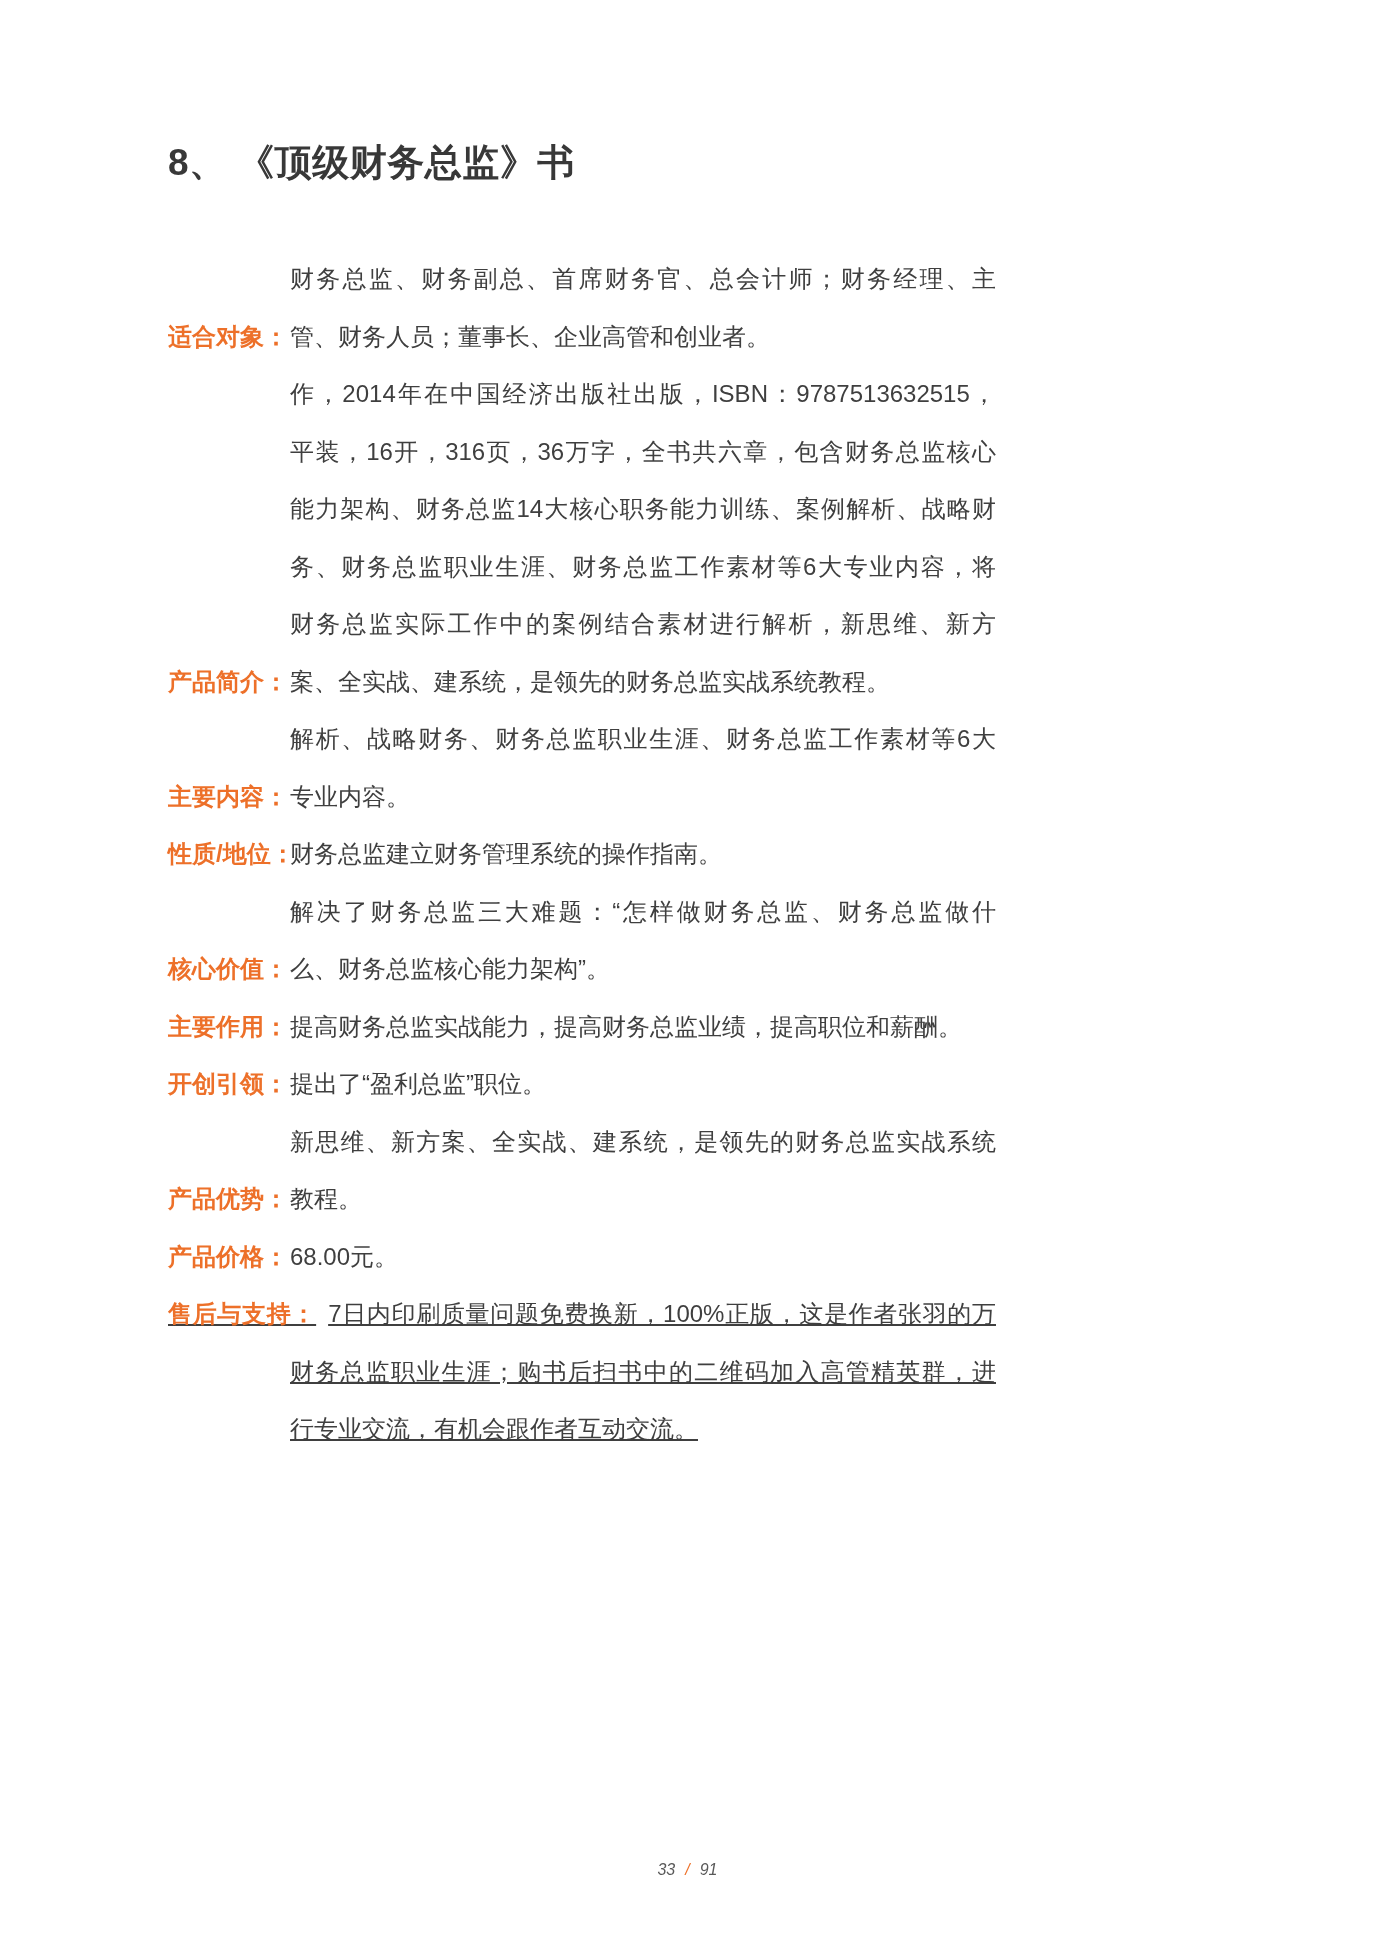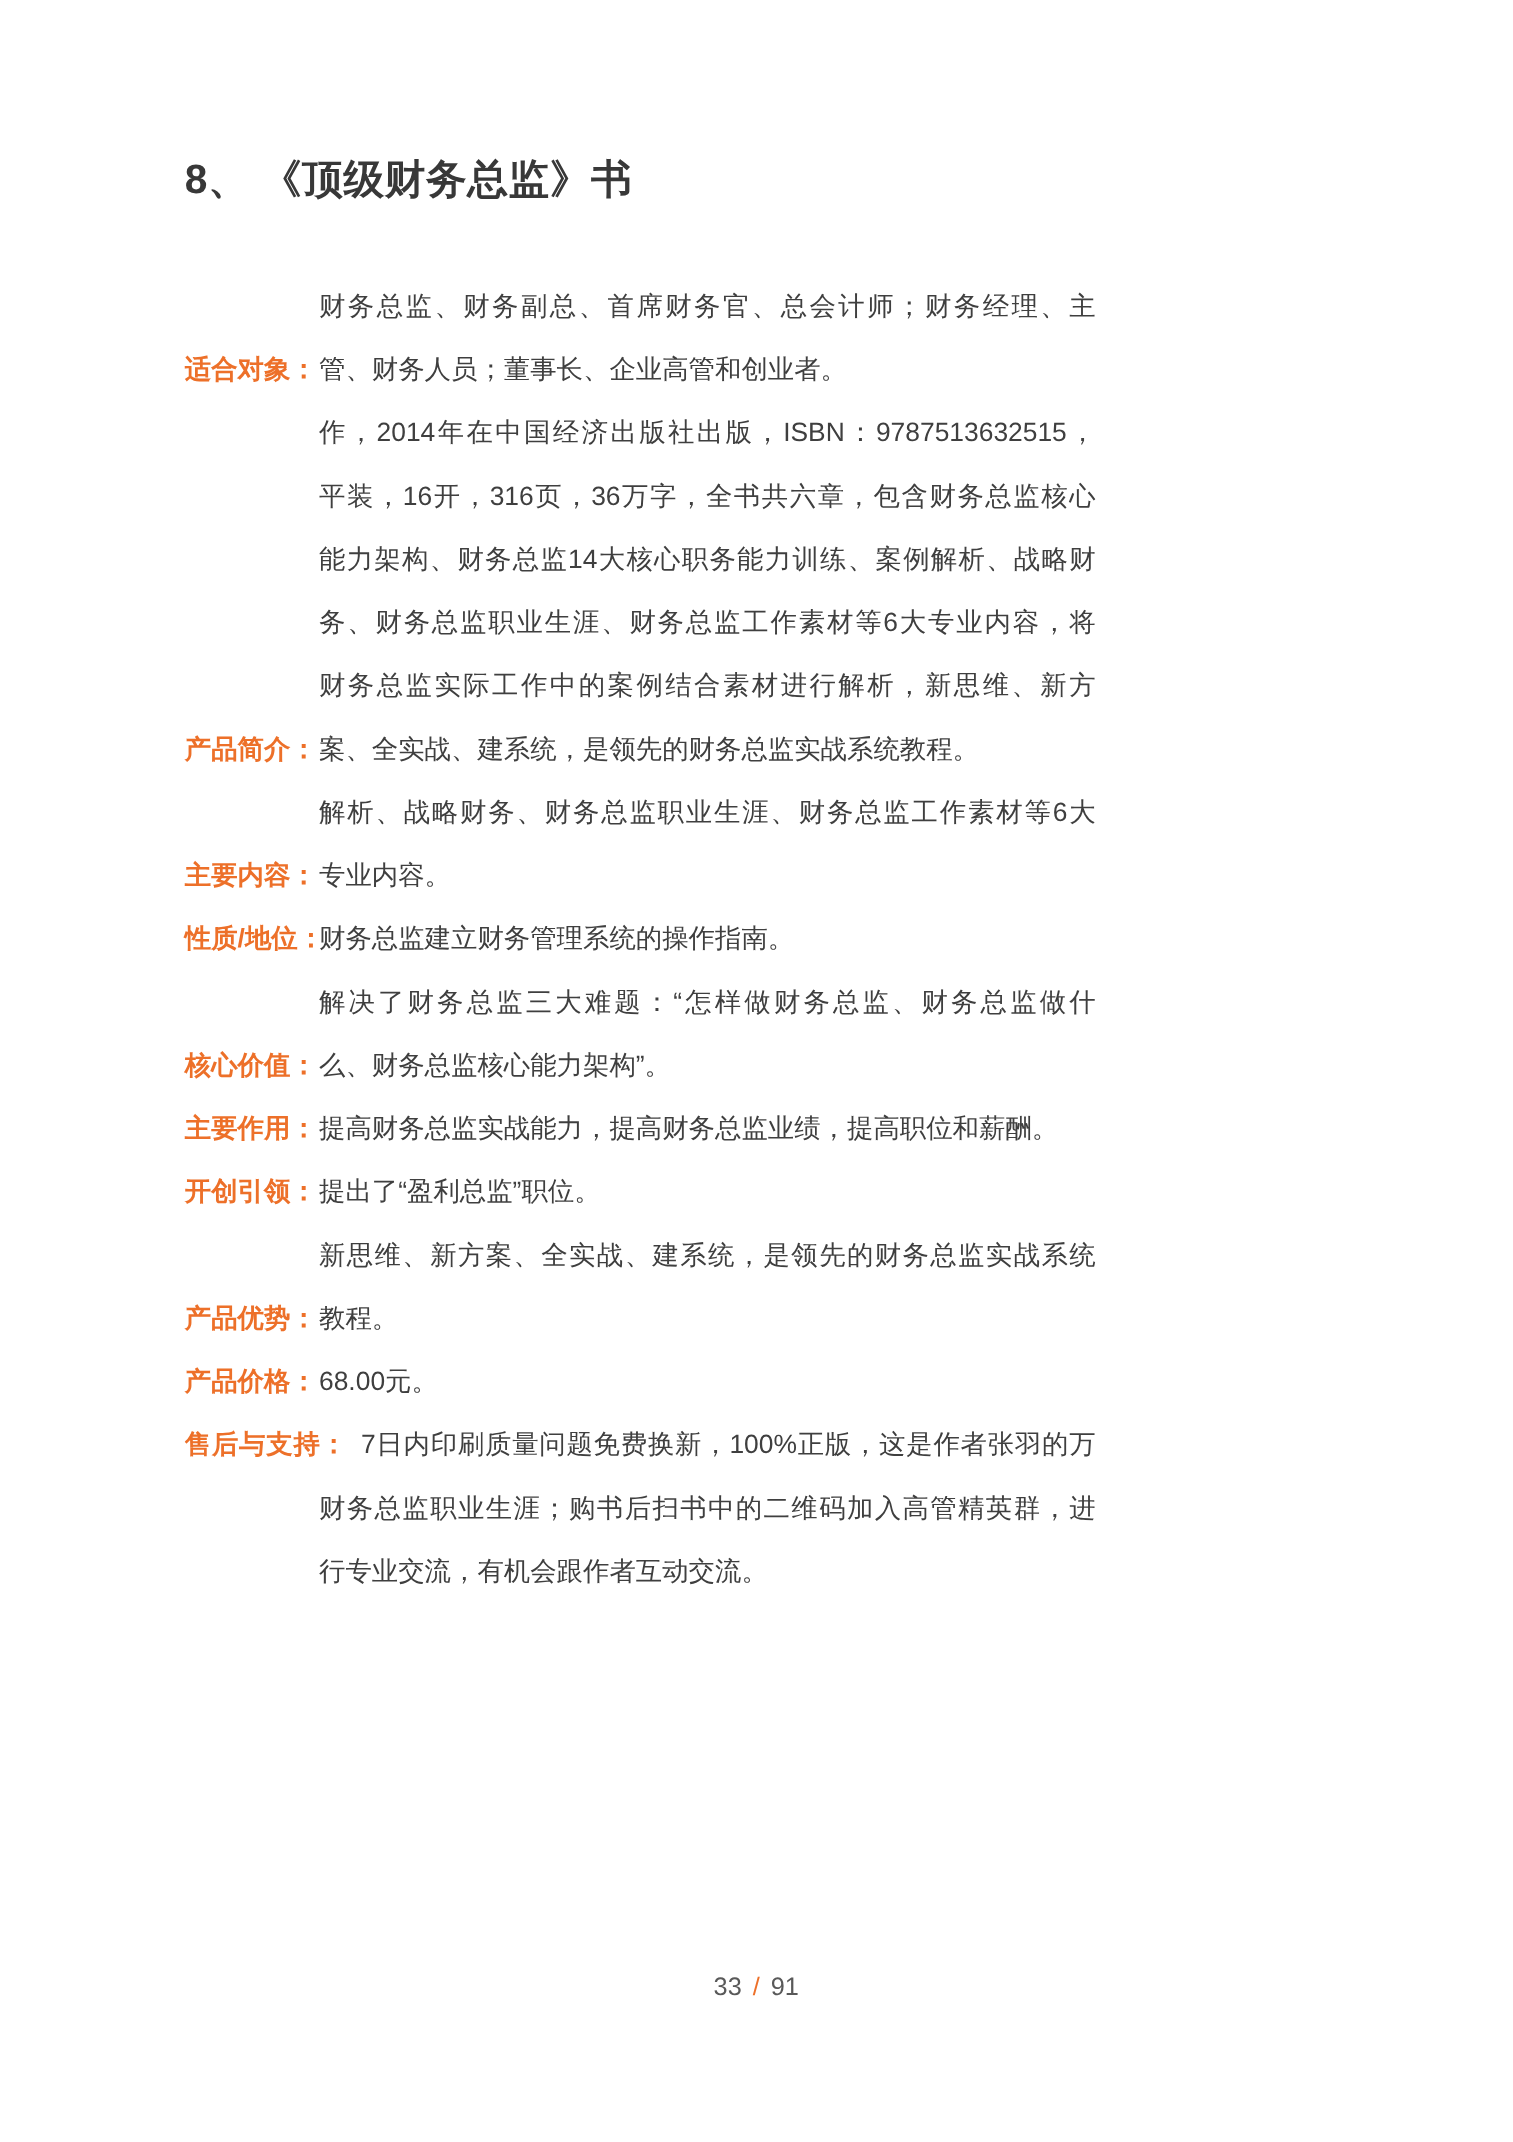--- a/index.html
+++ b/index.html
@@ -58,37 +58,38 @@
     text-align: justify;
     white-space: normal;
   }
   .line.justified::after {
     content: "";
     display: inline-block;
     width: 100%;
     height: 0;
     vertical-align: top;
   }
-  .row-inline .line { padding-left: 122px; }
+  .row-inline .line { padding-left: 122px; text-decoration: underline; }
   .row-inline .line.first { padding-left: 0; }
   .label-inline {
     display: inline;
     width: auto;
     flex: none;
     margin-right: 12px;
     line-height: inherit;
   }
   .footer {
     position: absolute;
     left: 0;
     right: 0;
-    top: 1793px;
+    top: 1861px;
     text-align: center;
-    font-size: 23px;
+    font-size: 16px;
     color: #595959;
+    font-style: italic;
   }
   .footer .sep {
     color: #ED7029;
     margin: 0 10px;
   }
 </style>
 </head>
 <body>
 
 <div class="doc">

